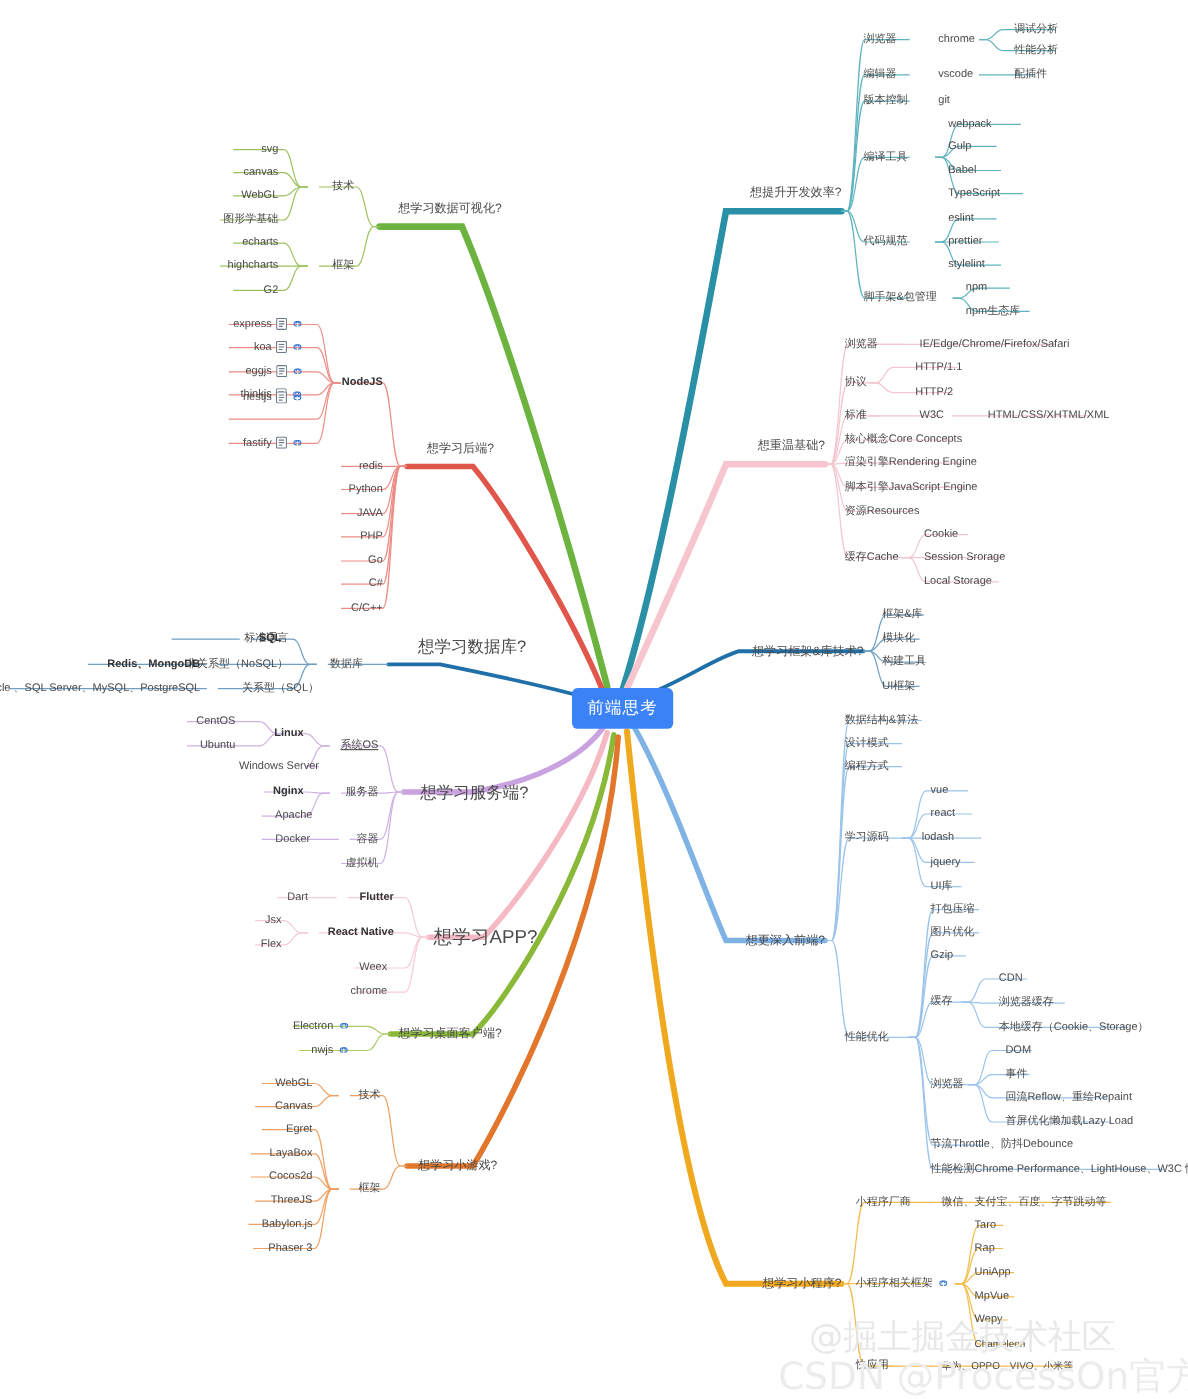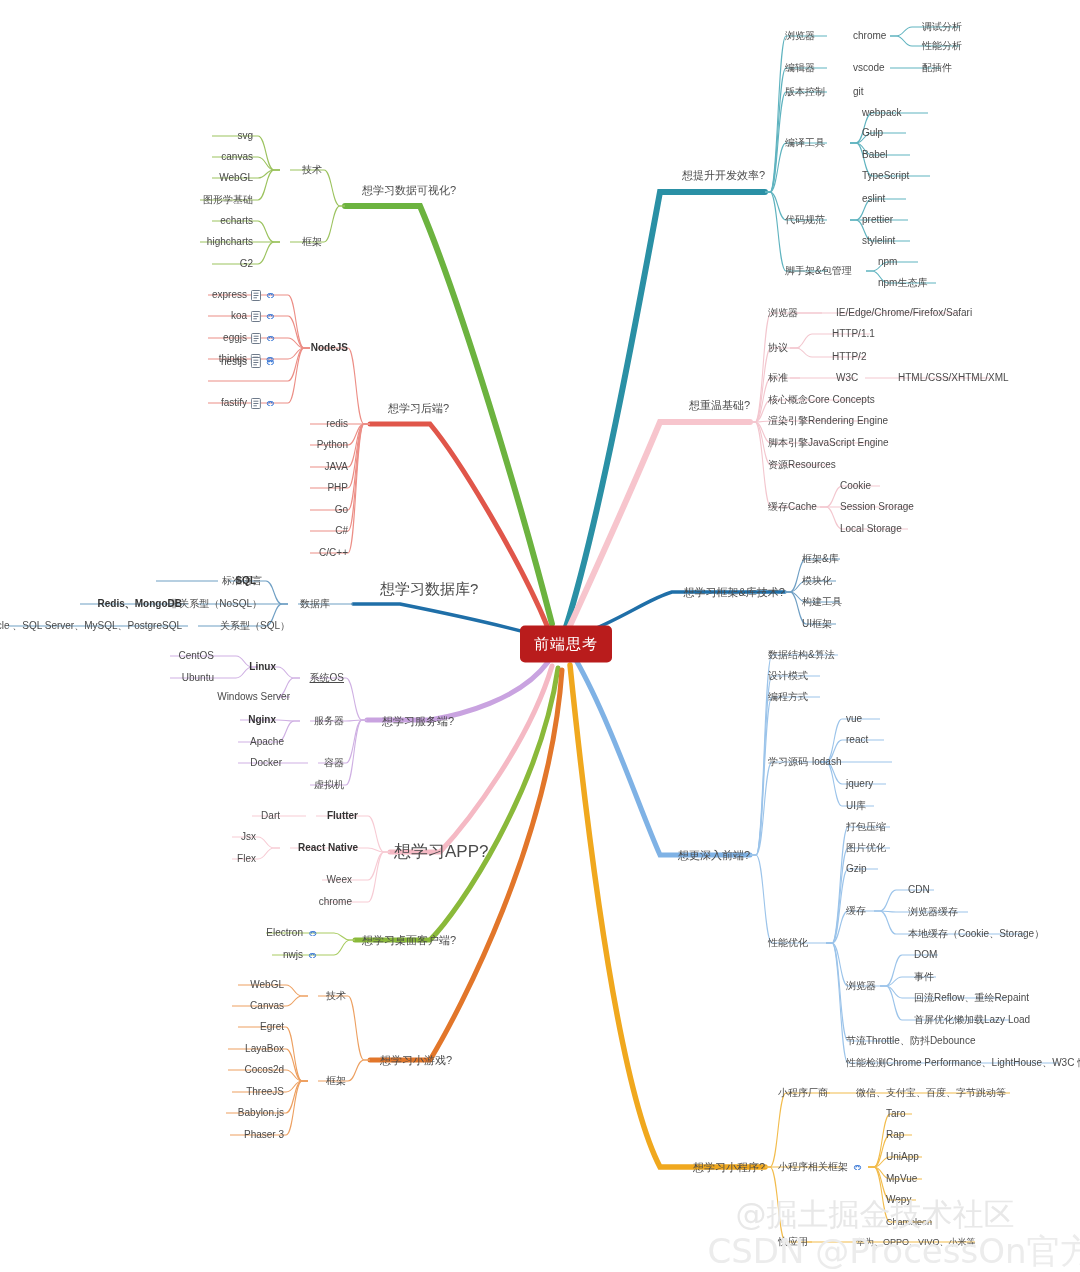--- a/index.html
+++ b/index.html
@@ -4,21 +4,21 @@
 <style>
   html,body{margin:0;padding:0;background:#ffffff;}
   body{width:1080px;height:1272px;position:relative;overflow:hidden;
        font-family:"Liberation Sans","DejaVu Sans",sans-serif;}
   #stage{position:absolute;left:0;top:0;width:1080px;height:1272px;}
   svg#wires{position:absolute;left:0;top:0;width:1080px;height:1272px;}
   .node{position:absolute;white-space:nowrap;color:#4a4a4a;font-size:10px;
         line-height:12px;transform:translate(0,-50%);}
   .node.b{font-weight:bold;color:#333;}
   .node.r{transform:translate(-100%,-50%);}
-  .root{position:absolute;background:#b91c1c;color:#ffffff;font-size:15px;
+  .root{position:absolute;background:#3b82f6;color:#ffffff;font-size:15px;
         padding:9px 14px;border-radius:5px;transform:translate(-50%,-50%);
         white-space:nowrap;letter-spacing:1px;font-family:Liberation Serif, serif;}
   .ic{display:inline-block;vertical-align:middle;margin-left:4px;}
   .ic svg{display:block;}
   .wm{position:absolute;color:#e8e8e8;white-space:nowrap;
       font-family:"DejaVu Sans",sans-serif;}
   .wm1{font-size:31px;left:875px;top:1215px;transform:translate(-50%,-50%);}
   .wm2{font-size:34px;left:935px;top:1252px;transform:translate(-50%,-50%);color:#ececec;}
 </style>
 </head>
@@ -286,21 +286,21 @@
   <div class="node" style="left:802px;top:602px;">构建工具</div>
   <div class="node" style="left:802px;top:624px;">UI框架</div>
 
   <div class="node r" style="left:750px;top:855px;font-size:11px;">想更深入前端?</div>
   <div class="node" style="left:768px;top:655px;">数据结构&amp;算法</div>
   <div class="node" style="left:768px;top:676px;">设计模式</div>
   <div class="node" style="left:768px;top:697px;">编程方式</div>
   <div class="node" style="left:768px;top:762px;">学习源码</div>
   <div class="node" style="left:846px;top:719px;">vue</div>
   <div class="node" style="left:846px;top:740px;">react</div>
-  <div class="node" style="left:812px;top:762px;">lodash</div>
+  <div class="node" style="left:838px;top:762px;">lodash</div>
   <div class="node" style="left:846px;top:784px;">jquery</div>
   <div class="node" style="left:846px;top:806px;">UI库</div>
   <div class="node" style="left:768px;top:943px;">性能优化</div>
   <div class="node" style="left:846px;top:827px;">打包压缩</div>
   <div class="node" style="left:846px;top:848px;">图片优化</div>
   <div class="node" style="left:846px;top:869px;">Gzip</div>
   <div class="node" style="left:846px;top:911px;">缓存</div>
   <div class="node" style="left:908px;top:890px;">CDN</div>
   <div class="node" style="left:908px;top:912px;">浏览器缓存</div>
   <div class="node" style="left:908px;top:934px;">本地缓存（Cookie、Storage）</div>
@@ -419,21 +419,21 @@
 
   <div class="node" style="left:380px;top:589px;font-size:15px;">想学习数据库?</div>
   <div class="node r" style="left:330px;top:604px;">数据库</div>
   <div class="node r" style="left:262px;top:581px;">标准语言</div>
   <div class="node r b" style="left:256px;top:581px;">SQL</div>
   <div class="node r" style="left:262px;top:604px;">非关系型（NoSQL）</div>
   <div class="node r b" style="left:182px;top:604px;">Redis、MongoDB</div>
   <div class="node r" style="left:262px;top:626px;margin-left:28px;">关系型（SQL）</div>
   <div class="node r" style="left:182px;top:626px;">Oracle 、SQL Server、MySQL、PostgreSQL</div>
 
-  <div class="node" style="left:382px;top:721px;font-size:11px;">想学习服务端?</div>
+  <div class="node" style="left:382px;top:721px;font-size:15px;">想学习服务端?</div>
   <div class="node r" style="left:344px;top:678px;text-decoration:underline;">系统OS</div>
   <div class="node r b" style="left:276px;top:667px;">Linux</div>
   <div class="node r" style="left:214px;top:656px;">CentOS</div>
   <div class="node r" style="left:214px;top:678px;">Ubuntu</div>
   <div class="node r" style="left:290px;top:697px;">Windows Server</div>
   <div class="node r" style="left:344px;top:721px;">服务器</div>
   <div class="node r b" style="left:276px;top:720px;">Nginx</div>
   <div class="node r" style="left:284px;top:742px;">Apache</div>
   <div class="node r" style="left:344px;top:763px;">容器</div>
   <div class="node r" style="left:282px;top:763px;">Docker</div>

